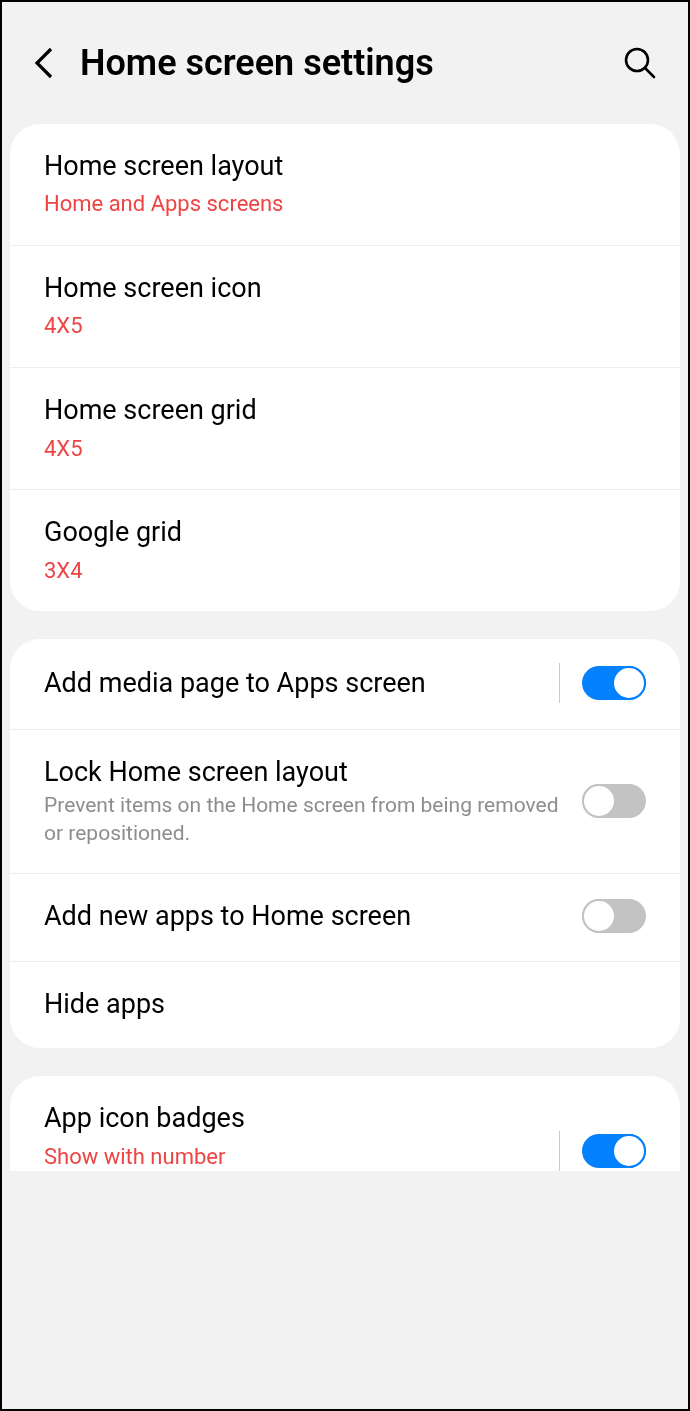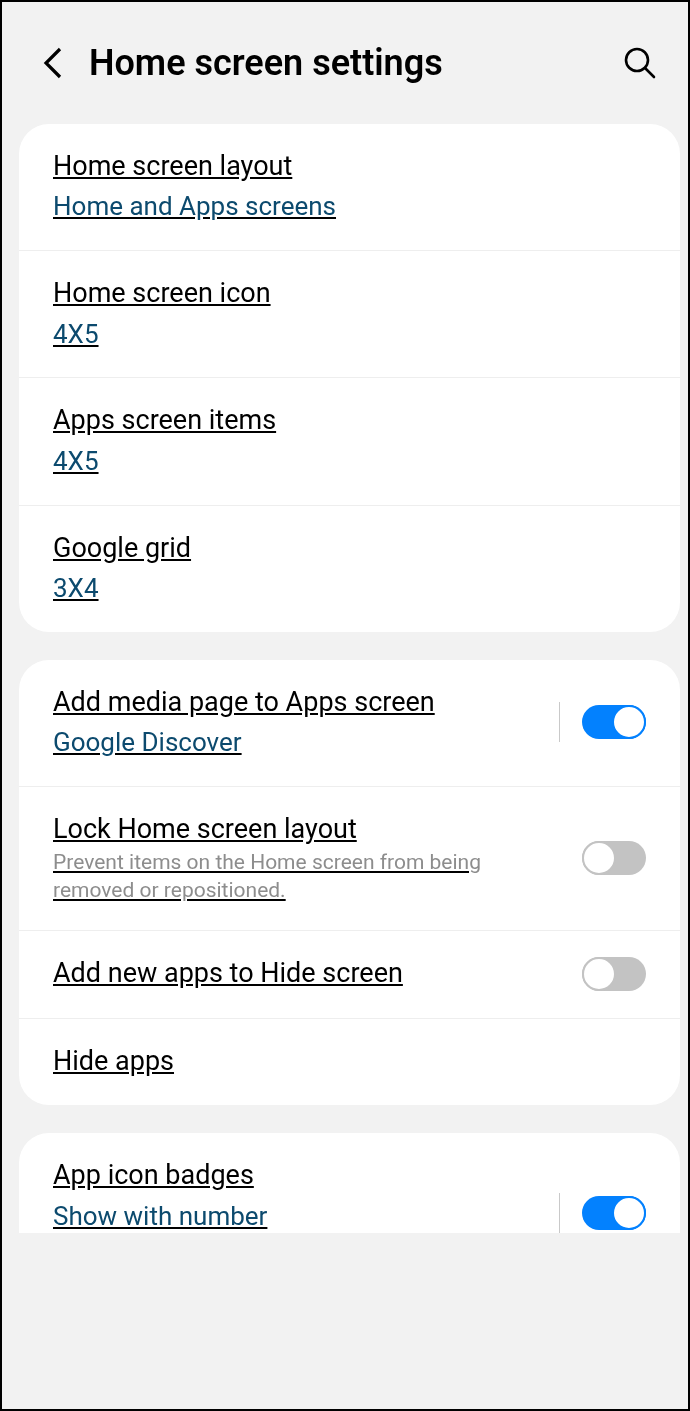--- a/index.html
+++ b/index.html
@@ -16,21 +16,21 @@
   body {
     background: #ffffff;
     font-family: -apple-system, BlinkMacSystemFont, "Segoe UI", Roboto, Helvetica, Arial, sans-serif;
     position: relative;
     border: 2px solid #000;
   }
   .page {
     background: #f2f2f2;
     width: 100%;
     height: 100%;
-    padding: 10px 8px 0 17px;
+    padding: 10px 8px 0 8px;
     display: flex;
     flex-direction: column;
   }
   .header {
     display: flex;
     align-items: center;
     padding: 30px 20px 40px 16px;
   }
   .back-btn {
     width: 36px;
@@ -61,38 +61,37 @@
     border-radius: 30px;
     margin-bottom: 28px;
     overflow: hidden;
   }
 
   .row {
     padding: 24px 34px 26px 34px;
     display: flex;
     align-items: center;
     position: relative;
-    text-decoration: underline;
   }
   .row + .row {
     border-top: 1px solid #eeeeee;
   }
   .row-text {
     flex: 1;
     min-width: 0;
   }
   .row-label {
     font-size: 27px;
     color: #000;
     line-height: 1.35;
     font-weight: 400;
   }
   .row-value {
-    font-size: 26px;
-    color: #0c4a6e;
+    font-size: 22px;
+    color: #ef4444;
     margin-top: 6px;
     line-height: 1.3;
   }
   .row-desc {
     font-size: 21px;
     color: #8d8d8d;
     line-height: 1.35;
   }
 
   .toggle-wrap {
@@ -174,37 +173,36 @@
       </div>
     </div>
     <div class="row">
       <div class="row-text">
         <div class="row-label">Home screen icon</div>
         <div class="row-value">4X5</div>
       </div>
     </div>
     <div class="row">
       <div class="row-text">
-        <div class="row-label">Apps screen items</div>
+        <div class="row-label">Home screen grid</div>
         <div class="row-value">4X5</div>
       </div>
     </div>
     <div class="row">
       <div class="row-text">
         <div class="row-label">Google grid</div>
         <div class="row-value">3X4</div>
       </div>
     </div>
   </div>
 
   <div class="card">
     <div class="row">
       <div class="row-text">
         <div class="row-label">Add media page to Apps screen</div>
-        <div class="row-value">Google Discover</div>
       </div>
       <div class="toggle-wrap">
         <div class="vsep"></div>
         <div class="toggle on">
             <div class="knob"></div>
           </div>
       </div>
     </div>
     <div class="row">
       <div class="row-text">
@@ -212,21 +210,21 @@
         <div class="row-desc">Prevent items on the Home screen from being removed or repositioned.</div>
       </div>
       <div class="toggle-wrap">
         <div class="toggle off">
             <div class="knob"></div>
           </div>
       </div>
     </div>
     <div class="row">
       <div class="row-text">
-        <div class="row-label">Add new apps to Hide screen</div>
+        <div class="row-label">Add new apps to Home screen</div>
       </div>
       <div class="toggle-wrap">
         <div class="toggle off">
             <div class="knob"></div>
           </div>
       </div>
     </div>
     <div class="row">
       <div class="row-text">
         <div class="row-label">Hide apps</div>

